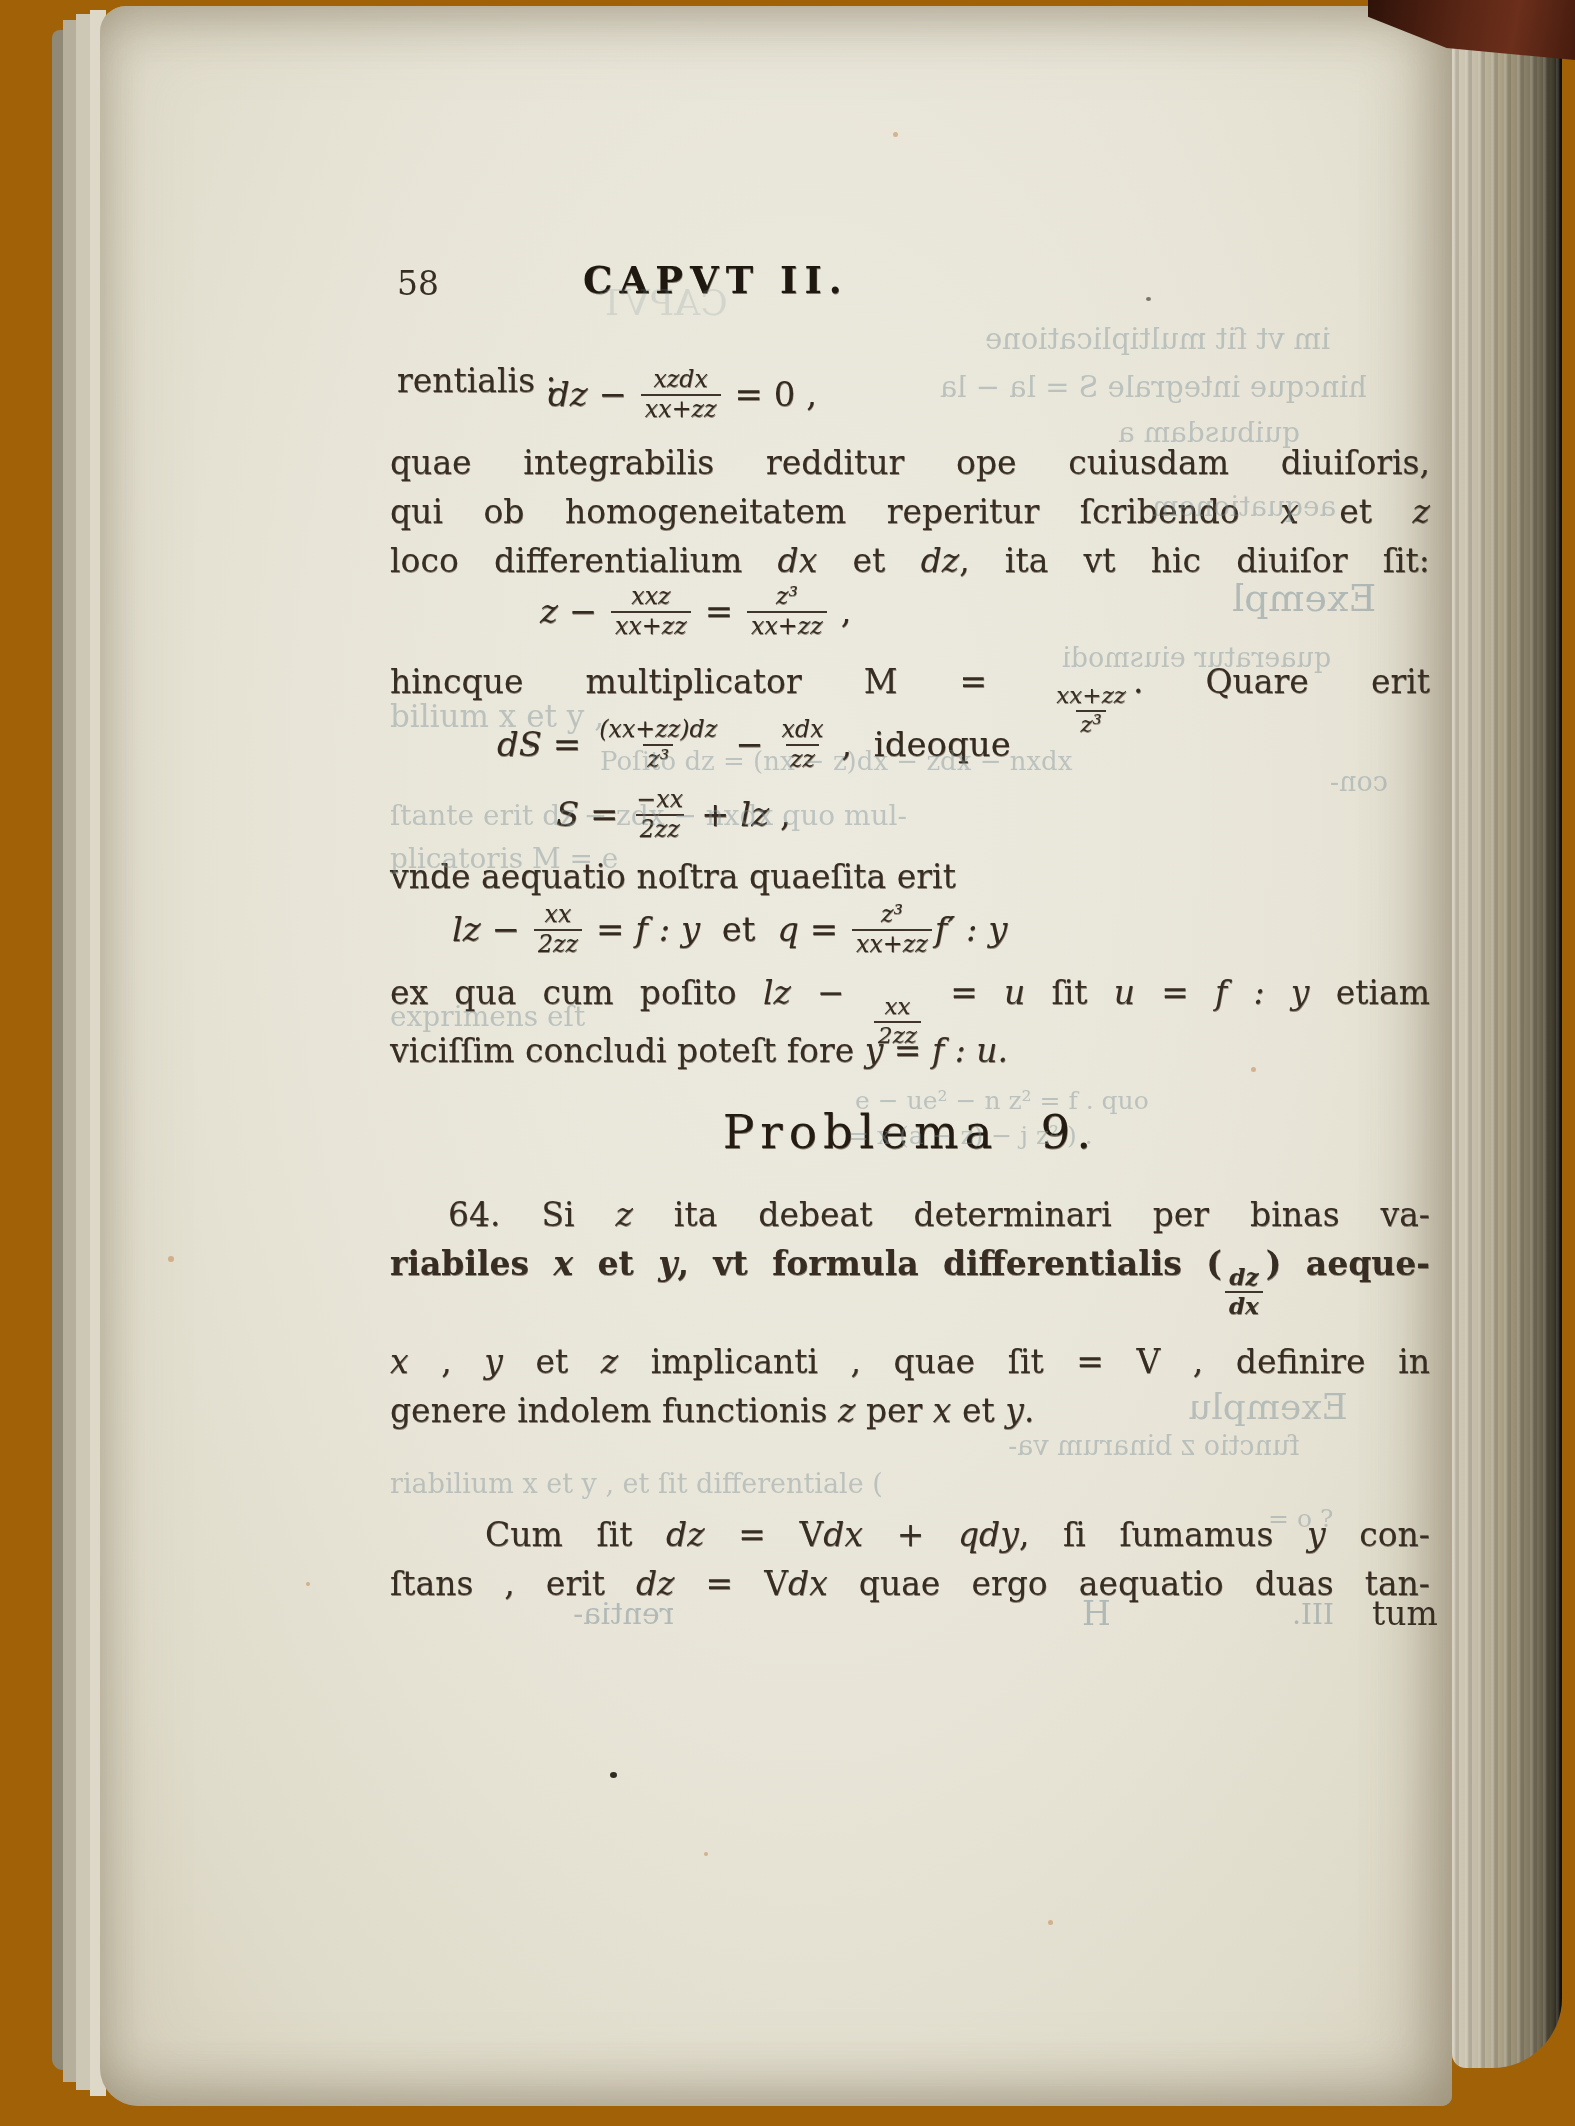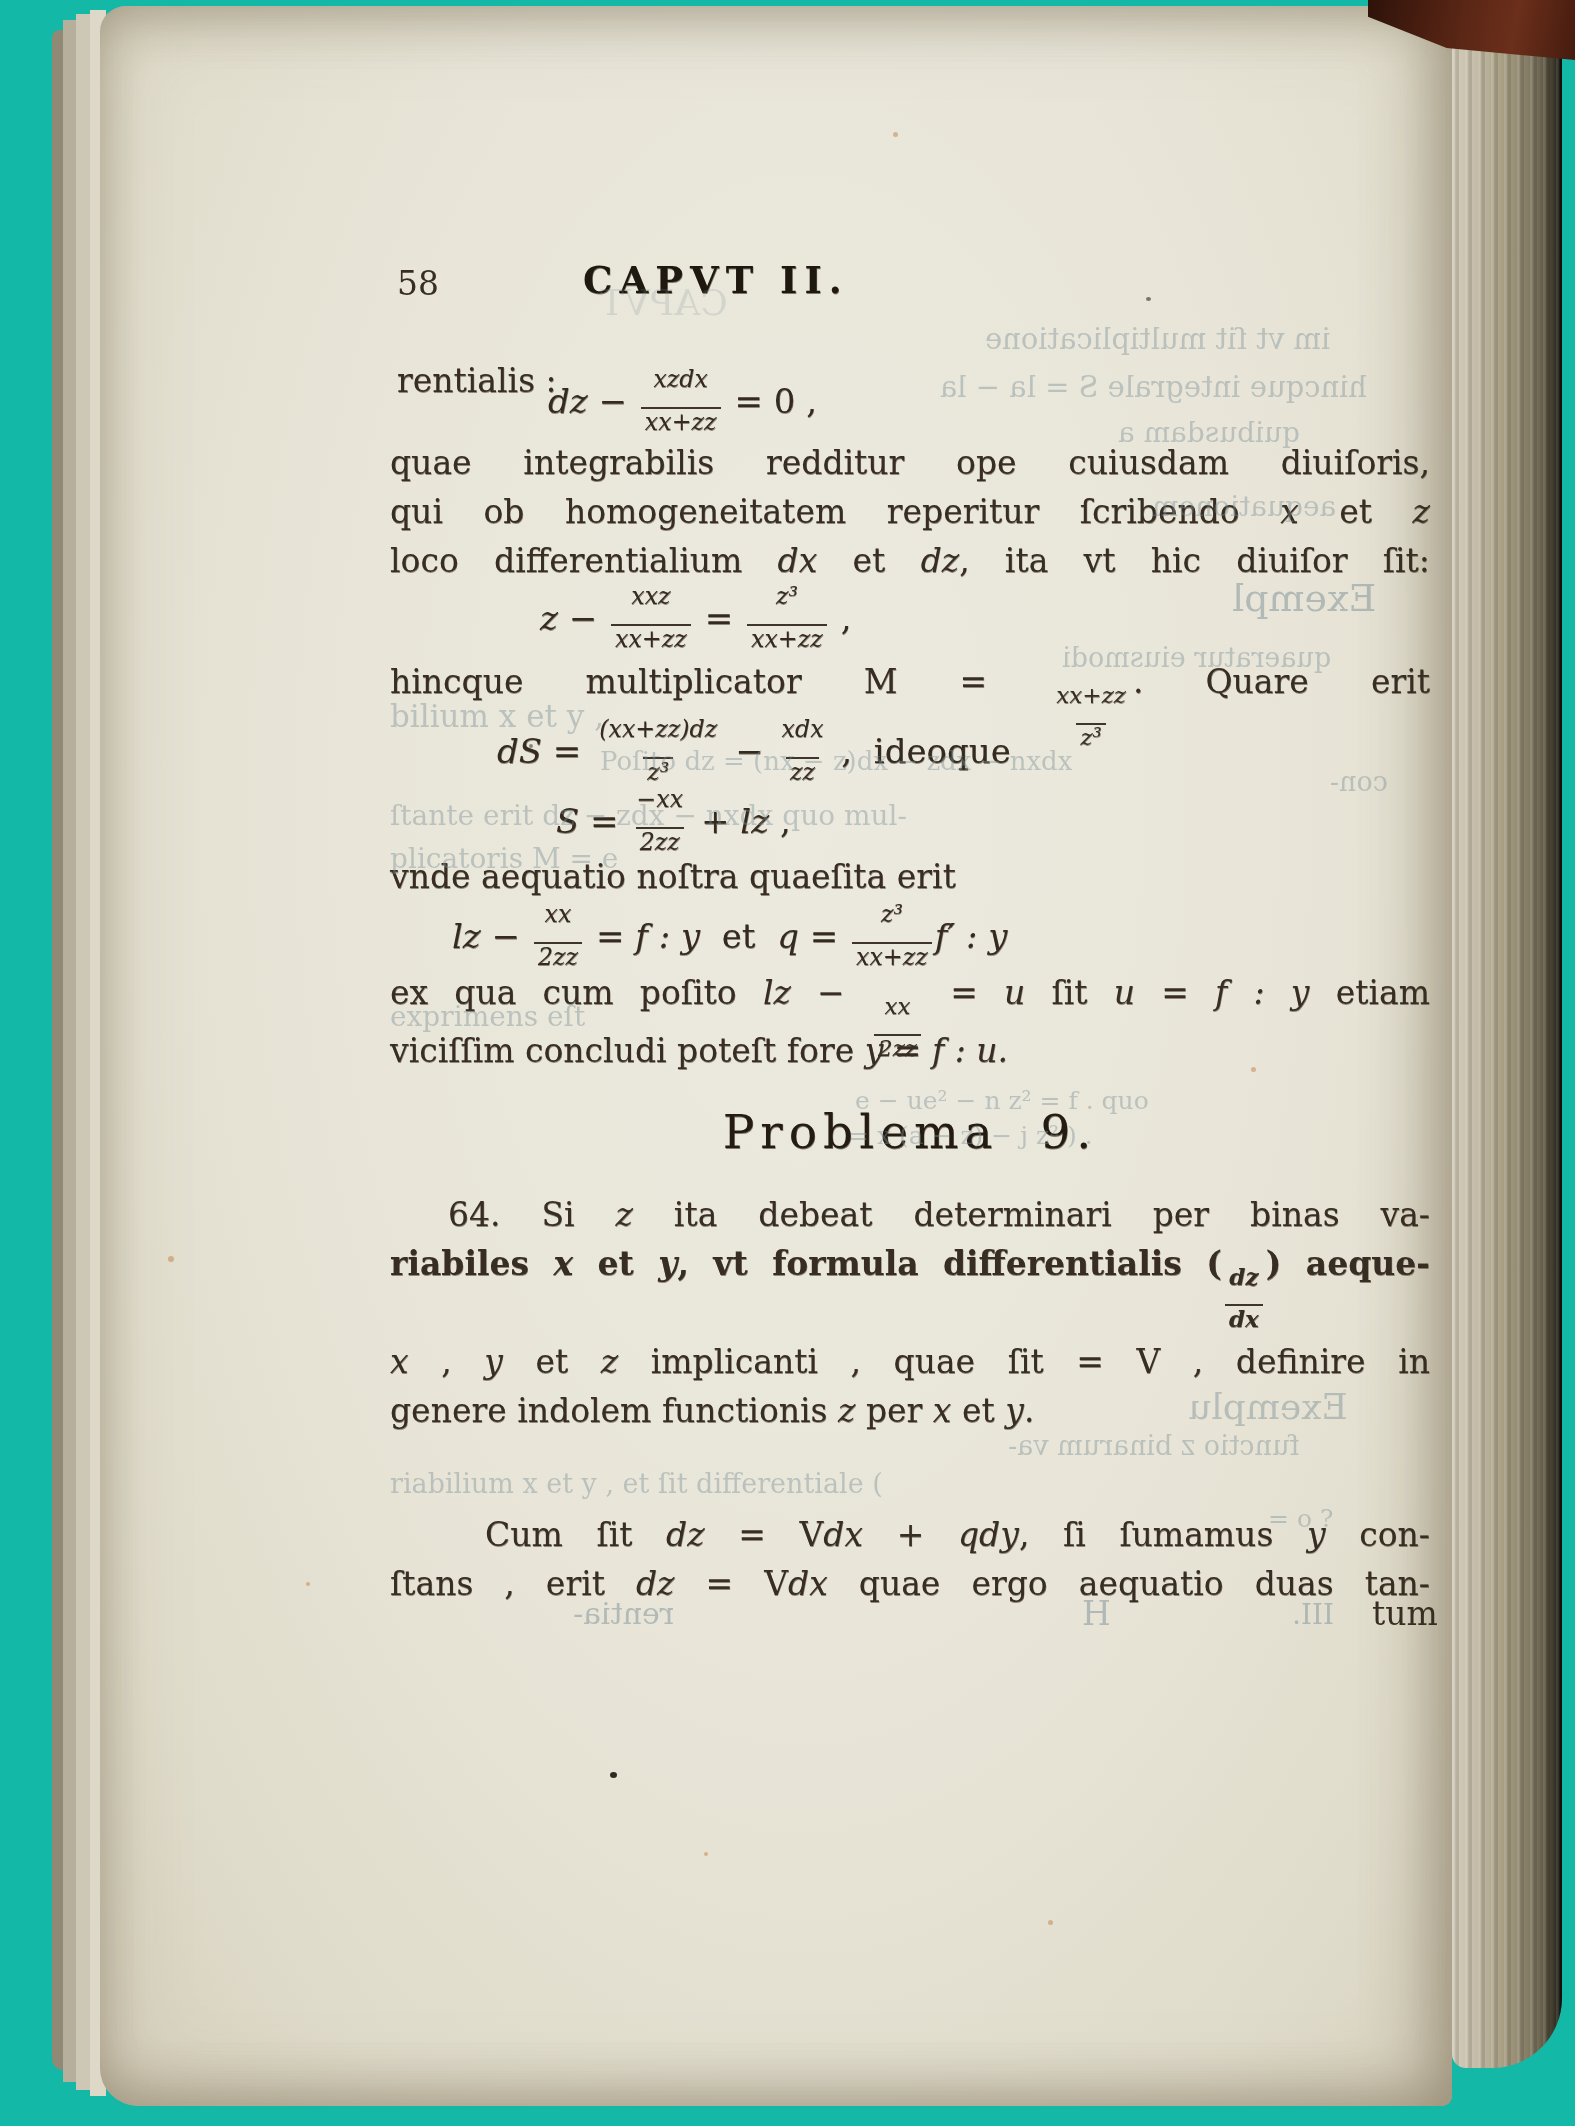--- a/index.html
+++ b/index.html
@@ -1,17 +1,17 @@
 <!DOCTYPE html>
 <html><head>
 <meta charset="utf-8">
 <style>
   html,body{margin:0;padding:0;background:#070707;}
   body{width:1575px;height:2126px;overflow:hidden;}
-  .scan{position:relative;width:1575px;height:2126px;background:#14b8a6;
+  .scan{position:relative;width:1575px;height:2126px;background:#a16207;
         font-family:"DejaVu Serif","Liberation Serif",serif;color:#372d23;}
 
   
   .strip{position:absolute;}
 
   
   .page{position:absolute;left:100px;top:6px;width:1352px;height:2100px;
         border-radius:26px 4px 10px 38px;
         background:radial-gradient(ellipse at 52% 38%, #eceadf 0%, #e8e5d8 50%, #e0dccb 80%, #d5cfbc 100%);
         box-shadow:inset 0 0 90px rgba(140,125,95,.25),
@@ -35,21 +35,21 @@
   .pline{position:absolute;font-size:33px;line-height:49px;width:1040px;
          text-shadow:0.4px 0.5px 0 rgba(55,40,25,.5);}
   .just{text-align:justify;text-align-last:justify;}
   .pline .it{font-style:italic;}
   .eq{position:absolute;display:flex;align-items:center;font-size:34px;font-style:italic;
       color:#342a1f;text-shadow:0.4px 0.5px 0 rgba(55,40,25,.5);}
   .eq span{white-space:pre;}
   .eq .rm{font-style:normal;}
   .frac{display:inline-flex;flex-direction:column;align-items:center;text-align:center;
         font-size:0.70em;line-height:1.12;vertical-align:-0.45em;font-style:italic;margin:0 3px;}
-  .frac .num{padding:0 4px 14px;}
+  .frac .num{padding:0 4px 1px;}
   .frac .den{border-top:2.4px solid #40352a;padding:0 4px;}
   .heading{position:absolute;left:390px;width:1040px;text-align:center;color:#241c13;
         white-space:pre;text-shadow:0.5px 0.6px 0 rgba(45,32,18,.55);}
   .prob{top:1098px;font-size:47px;letter-spacing:6px;}
   .sol{top:1438px;font-size:41px;letter-spacing:5px;}
   .pagenum{position:absolute;left:397px;top:264px;font-size:33px;}
   .captitle{position:absolute;left:583px;top:258px;font-size:37px;font-weight:bold;
         letter-spacing:7px;color:#1f1810;text-shadow:0.6px 0.7px 0 rgba(40,28,14,.55);}
   .catchword{position:absolute;left:1372px;top:1594px;font-size:33px;color:#372d22;}
 

